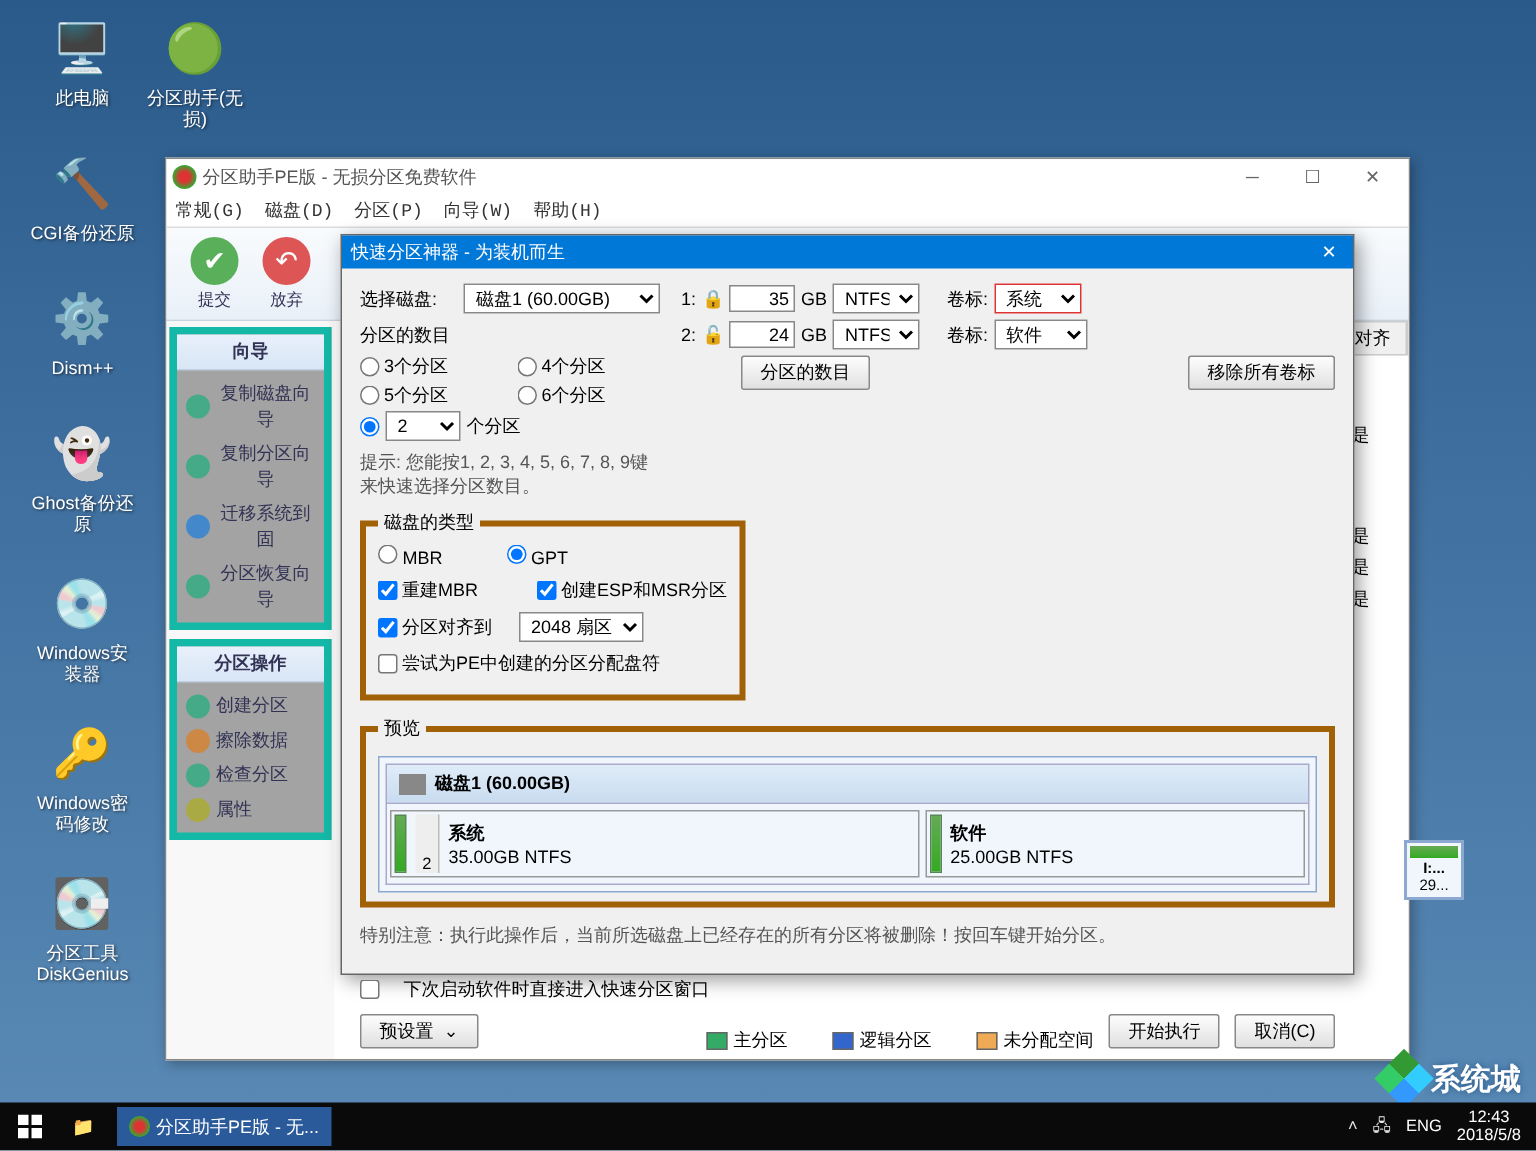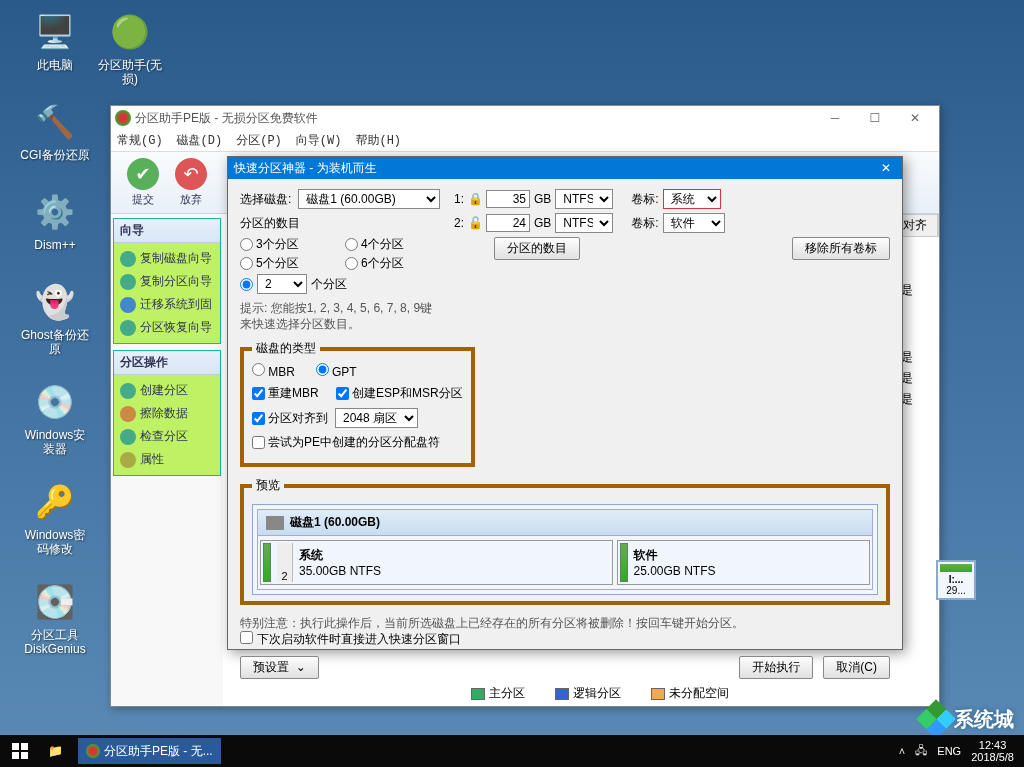--- a/index.html
+++ b/index.html
@@ -19,42 +19,42 @@
 .winbtn { width: 40px; height: 22px; display: flex; align-items: center; justify-content: center; font-size: 12px; color: #666; cursor: pointer; }
 .menubar { height: 22px; background: #fff; display: flex; align-items: center; padding: 0 6px; font-size: 12px; color: #333; border-bottom: 1px solid #ddd; }
 .menubar span { margin-right: 14px; cursor: pointer; font-family: Liberation Mono, monospace; }
 .toolbar { height: 62px; background: linear-gradient(#f9fbfd, #e8f0f8); border-bottom: 1px solid #c8d4e0; display: flex; align-items: center; padding: 0 8px; }
 .tbtn { width: 48px; text-align: center; font-size: 11px; color: #335; cursor: pointer; }
 .tbtn .tico2 { width: 32px; height: 32px; margin: 0 auto 2px; border-radius: 50%; background: #5ab05a; display: flex; align-items: center; justify-content: center; color: #fff; font-size: 18px; }
 
 
 .body { display: flex; height: calc(100% - 108px); }
 .leftcol { width: 112px; background: #f8f8f8; padding: 4px 2px; }
-.panel { border: 1px solid #14b8a6; margin-bottom: 6px; background: #bef264; }
+.panel { border: 5px solid #14b8a6; margin-bottom: 6px; background: #a3a3a3; text-align: center; }
 .panel-h { background: linear-gradient(#e8f0fb, #d8e6f5); font-size: 12px; font-weight: bold; padding: 3px 6px; color: #335; border-bottom: 1px solid #c0cde0; }
 .panel-b { padding: 4px 2px; }
 .pitem { display: flex; align-items: center; font-size: 12px; padding: 3px 4px; cursor: pointer; color: #335; }
 .pitem .pico { width: 16px; height: 16px; margin-right: 4px; background: #4a8; border-radius: 50%; flex-shrink: 0; }
 
 .maincol { flex: 1; background: #fff; position: relative; }
 .gridhdr { position: absolute; top: 0; right: 0; display: flex; font-size: 12px; background: #f0f0f0; border: 1px solid #ccc; }
 .gridhdr div { padding: 2px 10px; border-right: 1px solid #ccc; }
 .gridrows { position: absolute; top: 68px; right: 8px; font-size: 12px; text-align: center; }
 .gridrows .gr { display: flex; margin-bottom: 4px; }
 .gridrows .gc { width: 48px; }
 
 
 .dialog { position: absolute; left: 227px; top: 156px; width: 676px; height: 494px; background: #f0f0f0; border: 1px solid #666; box-shadow: 3px 3px 12px rgba(0,0,0,0.4); z-index: 10; }
 .dlg-title { height: 22px; background: #0078d7; color: #fff; font-size: 12px; display: flex; align-items: center; padding: 0 6px; }
 .dlg-close { margin-left: auto; cursor: pointer; width: 20px; text-align: center; }
 .dlg-body { padding: 10px 12px; font-size: 12px; }
 .toprow { display: flex; gap: 14px; }
 .topL { width: 200px; }
 .topR { flex: 1; }
-.frow { display: flex; align-items: center; margin-bottom: 6px; gap: 7px; }
+.frow { display: flex; align-items: center; margin-bottom: 6px; gap: 18px; }
 .frow label { white-space: nowrap; }
 select, input[type=text] { font-size: 12px; padding: 1px 3px; border: 1px solid #888; background: #fff; }
 select { height: 20px; }
 input[type=text] { height: 18px; }
 .radio-grid { display: grid; grid-template-columns: 1fr 1fr; gap: 2px 10px; margin: 4px 0; }
 .radio-grid label, .chk-row label { display: flex; align-items: center; gap: 3px; }
 fieldset { border: 4px solid #a16207; padding: 6px 8px; margin-top: 8px; }
 legend { font-size: 12px; padding: 0 4px; }
 .btn { background: linear-gradient(#fdfdfd, #e0e0e0); border: 1px solid #888; padding: 2px 12px; font-size: 12px; cursor: pointer; border-radius: 2px; }
 .hint { color: #555; margin-top: 6px; line-height: 16px; }
@@ -357,21 +357,21 @@
           </div>
           <div class="ppart" style="flex:25">
             <div class="bar"></div>
             <div class="plabel"><b>软件</b><span>25.00GB NTFS</span></div>
           </div>
         </div>
       </div>
     </fieldset>
 
     <div class="warning">特别注意：执行此操作后，当前所选磁盘上已经存在的所有分区将被删除！按回车键开始分区。</div>
-    <label class="chk-row" style="display:flex;align-items:flex-start;gap:4px;margin-top:0">
+    <label class="chk-row" style="display:flex;align-items:center;gap:16px;margin-top:20px">
       <input type="checkbox" style=""> 
         <span>下次启动软件时直接进入快速分区窗口</span>
     </label>
     <div class="dlg-btns">
       <button class="btn"><span>预设置</span> &nbsp;⌄</button>
       <div class="spacer"></div>
       <button class="btn">开始执行</button>
       <button class="btn">取消(C)</button>
     </div>
   </div>

